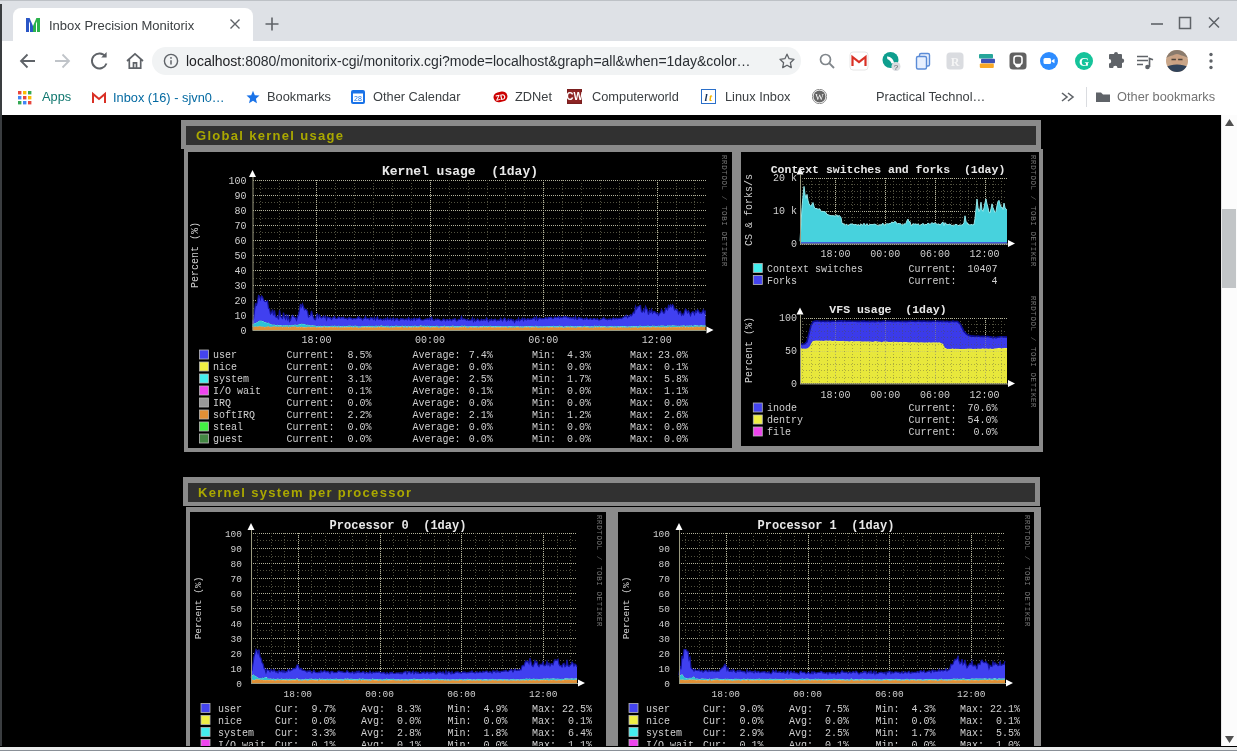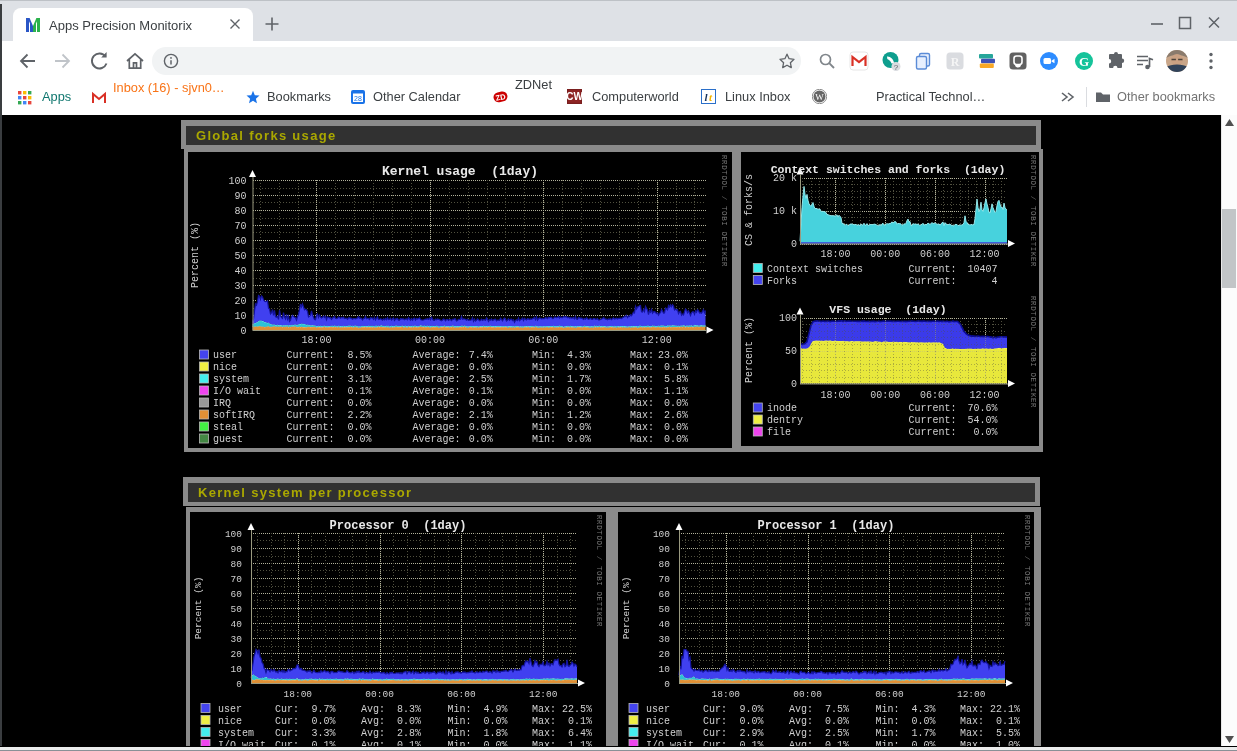--- a/index.html
+++ b/index.html
@@ -5,21 +5,21 @@
 #page{position:relative;width:1237px;height:751px;overflow:hidden;background:#000;font-family:'Liberation Sans', sans-serif}
 </style></head><body>
 <div id="page">
 <div style="position:absolute;left:0;top:0;width:1237px;height:41px;background:#dee1e6"></div>
 <div style="position:absolute;left:0;top:0;width:1237px;height:1px;background:#bdc1c6"></div>
 <div style="position:absolute;left:13px;top:8px;width:240px;height:33px;background:#fff;border-radius:8px 8px 0 0"></div>
 <svg style="position:absolute;left:25px;top:17px" width="16" height="16" viewBox="0 0 16 16">
       <path d="M1,15 V1 H4.6 L8,9 V15 H5 V6.5 L4,4.2 V15 Z" fill="#2a56c6"></path>
       <path d="M15,15 V1 H11.4 L8,9 V15 H11 V6.5 L12,4.2 V15 Z" fill="#2bb24c"></path>
     </svg>
-<div style="position:absolute;left:49px;top:18px;font:13px 'Liberation Sans', sans-serif;color:#3c4043">Apps Precision Monitorix</div>
+<div style="position:absolute;left:49px;top:18px;font:13px 'Liberation Sans', sans-serif;color:#3c4043">Inbox Precision Monitorix</div>
 <svg style="position:absolute;left:229px;top:18px" width="12" height="12" viewBox="0 0 12 12">
       <path d="M1.5,1.5 L10.5,10.5 M10.5,1.5 L1.5,10.5" stroke="#5f6368" stroke-width="1.4"></path>
     </svg>
 <svg style="position:absolute;left:264px;top:16px" width="16" height="16" viewBox="0 0 16 16">
       <path d="M8,1.5 V14.5 M1.5,8 H14.5" stroke="#5f6368" stroke-width="1.6"></path>
     </svg>
 <svg style="position:absolute;left:1146px;top:14px" width="80" height="18" viewBox="0 0 80 18">
       <path d="M5,10 H17" stroke="#5f6368" stroke-width="1.6"></path>
       <rect x="33.5" y="3.5" width="11" height="11" fill="none" stroke="#5f6368" stroke-width="1.5"></rect>
       <path d="M63,3.5 L73,13.5 M73,3.5 L63,13.5" stroke="#5f6368" stroke-width="1.5"></path>
@@ -37,20 +37,21 @@
     </svg>
 <svg style="position:absolute;left:124px;top:50px" width="22" height="22" viewBox="0 0 22 22">
       <path d="M3,11 L11,3.8 L19,11 M5.3,9 V18.2 H16.7 V9 M9.5,18 V12.8 H12.5 V18" stroke="#5f6368" stroke-width="1.7" fill="none"></path>
     </svg>
 <div style="position:absolute;left:152px;top:47px;width:649px;height:28px;background:#f1f3f4;border-radius:14px"></div>
 <svg style="position:absolute;left:163px;top:53px" width="16" height="16" viewBox="0 0 16 16">
       <circle cx="8" cy="8" r="6.6" stroke="#5f6368" stroke-width="1.4" fill="none"></circle>
       <path d="M8,7.2 V11.4" stroke="#5f6368" stroke-width="1.5"></path>
       <circle cx="8" cy="4.9" r="0.9" fill="#5f6368"></circle>
     </svg>
+<div style="position:absolute;left:186px;top:53px;font:14px 'Liberation Sans', sans-serif;color:#202124">localhost<span style="color:#2a2e33">:8080/monitorix-cgi/monitorix.cgi?mode=localhost&amp;graph=all&amp;when=1day&amp;color…</span></div>
 <svg style="position:absolute;left:778px;top:52px" width="18" height="18" viewBox="0 0 18 18">
       <path d="M9,2.2 L11.1,6.7 16,7.3 12.4,10.7 13.3,15.6 9,13.2 4.7,15.6 5.6,10.7 2,7.3 6.9,6.7 Z" stroke="#5f6368" stroke-width="1.3" fill="none" stroke-linejoin="round"></path>
     </svg>
 <svg style="position:absolute;left:817px;top:51px" width="20" height="20" viewBox="0 0 20 20">
       <circle cx="8.5" cy="8.5" r="5" stroke="#80868b" stroke-width="1.7" fill="none"></circle>
       <path d="M12.2,12.2 L17,17" stroke="#80868b" stroke-width="1.9"></path>
     </svg>
 <svg style="position:absolute;left:849px;top:51px" width="20" height="20" viewBox="0 0 20 20">
       <rect x="1" y="1" width="18" height="18" rx="3" fill="#fff" stroke="#e0e0e0" stroke-width="0.8"></rect>
       <path d="M3.5,15 V6 L10,11 L16.5,6 V15" stroke="#d93025" stroke-width="2.2" fill="none"></path>
@@ -124,36 +125,36 @@
       <rect x="5" y="5" width="3.4" height="3.4" fill="#e8453c"></rect>
       <rect x="10" y="5" width="3.4" height="3.4" fill="#fbbc05"></rect>
       <rect x="0" y="10" width="3.4" height="3.4" fill="#34a853"></rect>
       <rect x="5" y="10" width="3.4" height="3.4" fill="#4285f4"></rect>
       <rect x="10" y="10" width="3.4" height="3.4" fill="#e8453c"></rect>
     </svg>
 <div style="font:12.8px 'Liberation Sans', sans-serif;color:#0f766e;position:absolute;top:89px;left:42px">Apps</div>
 <svg style="position:absolute;left:92px;top:91px" width="14" height="14" viewBox="0 0 14 14">
       <path d="M1,12 V3 L7,8 L13,3 V12" stroke="#d93025" stroke-width="2" fill="none"></path>
     </svg>
-<div style="font:12.8px 'Liberation Sans', sans-serif;color:#f97316;position:absolute;top:80px;left:113px">Inbox (16) - sjvn0…</div>
+<div style="font:12.8px 'Liberation Sans', sans-serif;color:#0369a1;position:absolute;top:90px;left:113px">Inbox (16) - sjvn0…</div>
 <svg style="position:absolute;left:246px;top:90px" width="14" height="14" viewBox="0 0 14 14">
       <path d="M7,0.8 L8.8,5.2 13.5,5.6 9.9,8.7 11,13.3 7,10.8 3,13.3 4.1,8.7 0.5,5.6 5.2,5.2 Z" fill="#1a73e8"></path>
     </svg>
 <div style="font:12.8px 'Liberation Sans', sans-serif;color:#3c4043;position:absolute;top:89px;left:267px">Bookmarks</div>
 <svg style="position:absolute;left:351px;top:90px" width="14" height="14" viewBox="0 0 14 14">
       <rect width="14" height="14" rx="2" fill="#1a73e8"></rect>
       <rect x="2" y="3.5" width="10" height="8.5" fill="#fff"></rect>
       <text x="7" y="10.5" text-anchor="middle" font-family="Liberation Sans" font-size="7" fill="#1a73e8">28</text>
     </svg>
 <div style="font:12.8px 'Liberation Sans', sans-serif;color:#3c4043;position:absolute;top:89px;left:373px">Other Calendar</div>
 <svg style="position:absolute;left:493px;top:90px" width="15" height="14" viewBox="0 0 15 14">
       <rect x="0.5" y="2" width="14" height="10" rx="5" fill="#c00" transform="rotate(-12 7 7)"></rect>
       <text x="7.5" y="10" text-anchor="middle" font-family="Liberation Sans" font-weight="bold" font-size="7.5" fill="#fff" transform="rotate(-12 7 7)">ZD</text>
     </svg>
-<div style="font:12.8px 'Liberation Sans', sans-serif;color:#3c4043;position:absolute;top:77px;left:515px">ZDNet</div>
+<div style="font:12.8px 'Liberation Sans', sans-serif;color:#3c4043;position:absolute;top:89px;left:515px">ZDNet</div>
 <svg style="position:absolute;left:567px;top:89px" width="15" height="15" viewBox="0 0 15 15">
       <rect width="15" height="15" fill="#7a1f1f"></rect>
       <rect x="1.2" y="1.2" width="12.6" height="12.6" fill="#8e2424"></rect>
       <text x="7.5" y="11.2" text-anchor="middle" font-family="Liberation Sans" font-weight="bold" font-size="10" fill="#fff">CW</text>
     </svg>
 <div style="font:12.8px 'Liberation Sans', sans-serif;color:#3c4043;position:absolute;top:89px;left:592px">Computerworld</div>
 <svg style="position:absolute;left:701px;top:89px" width="15" height="15" viewBox="0 0 15 15">
       <rect x="0.5" y="0.5" width="14" height="14" fill="#fff" stroke="#2a6fc9"></rect>
       <text x="3.5" y="11.5" font-family="Liberation Serif" font-weight="bold" font-size="11" font-style="italic" fill="#16325c">l</text>
       <text x="8" y="11.5" font-family="Liberation Serif" font-weight="bold" font-size="11" font-style="italic" fill="#f4b400">t</text>
@@ -170,21 +171,21 @@
     </svg>
 <div style="position:absolute;left:1086px;top:87px;width:1px;height:20px;background:#dadce0"></div>
 <svg style="position:absolute;left:1095px;top:90px" width="16" height="14" viewBox="0 0 16 14">
       <path d="M1,2.5 H6 L8,4.5 H15 V12 H1 Z" fill="#5f6368"></path>
     </svg>
 <div style="font:12.8px 'Liberation Sans', sans-serif;color:#737373;position:absolute;top:89px;left:1117px">Other bookmarks</div>
 <div style="position:absolute;left:0;top:115px;width:1237px;height:631px;background:#000"></div>
 <div style="position:absolute;left:0;top:4px;width:2px;height:742px;background:#3a3d40"></div>
 <div style="position:absolute;left:181px;top:120px;width:860px;height:29px;background:#8a8a8a"></div>
 <div style="position:absolute;left:186px;top:126px;width:850px;height:19px;background:#313131"></div>
-<div style="position:absolute;left:196px;top:128px;font:bold 13px 'Liberation Sans', sans-serif;letter-spacing:1.3px;color:#aaa800">Global forks usage</div>
+<div style="position:absolute;left:196px;top:128px;font:bold 13px 'Liberation Sans', sans-serif;letter-spacing:1.3px;color:#aaa800">Global kernel usage</div>
 <div style="position:absolute;left:184px;top:149px;width:859px;height:303px;background:#8a8a8a"></div>
 <div style="position:absolute;left:183px;top:477px;width:857px;height:29px;background:#8a8a8a"></div>
 <div style="position:absolute;left:188px;top:483px;width:847px;height:19px;background:#313131"></div>
 <div style="position:absolute;left:198px;top:485px;font:bold 13px 'Liberation Sans', sans-serif;letter-spacing:1.3px;color:#aaa800">Kernel system per processor</div>
 <div style="position:absolute;left:186px;top:507px;width:855px;height:239px;background:#8a8a8a"></div>
 <svg style="position:absolute;left:188px;top:152px" width="544" height="296" viewBox="0 0 544 296">
       <rect width="544" height="296" fill="#000"></rect>
 <line x1="64.5" y1="178.5" x2="517.5" y2="178.5" stroke="#b2b29c" stroke-dasharray="1 1" shape-rendering="crispEdges"></line>
 <line x1="64.5" y1="170.5" x2="517.5" y2="170.5" stroke="#50503f" stroke-dasharray="1 2" shape-rendering="crispEdges"></line>
 <line x1="64.5" y1="163.5" x2="517.5" y2="163.5" stroke="#b2b29c" stroke-dasharray="1 1" shape-rendering="crispEdges"></line>

